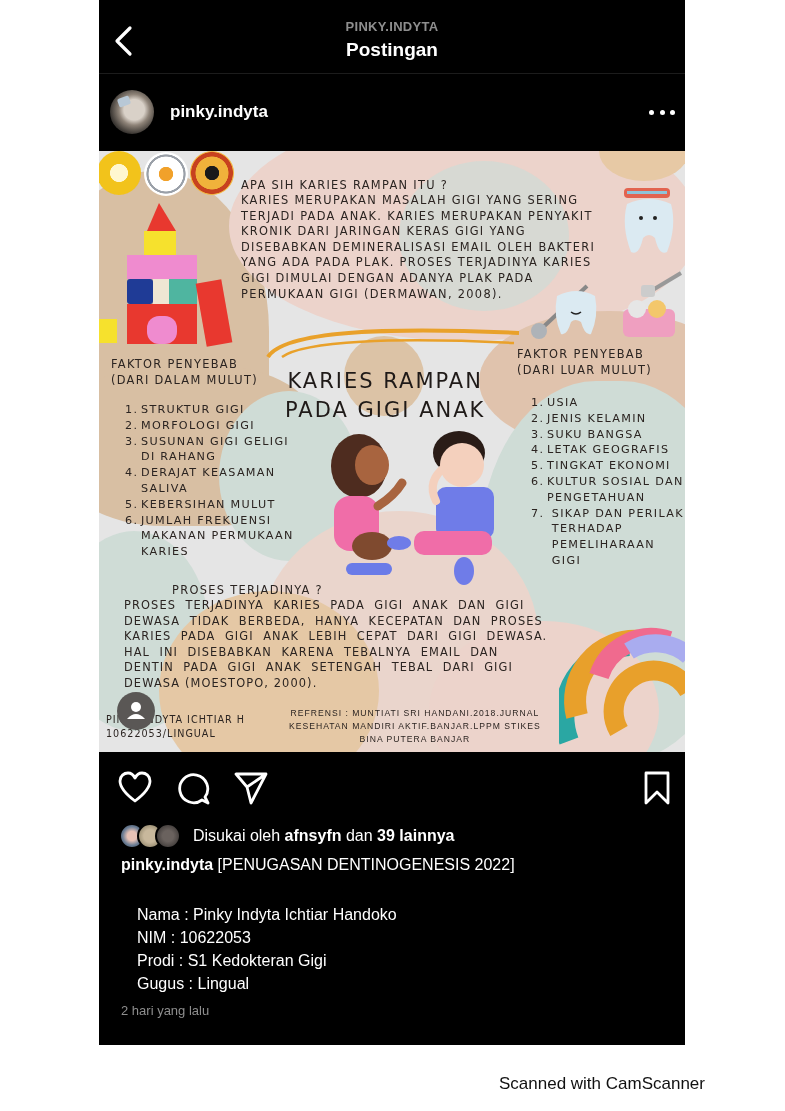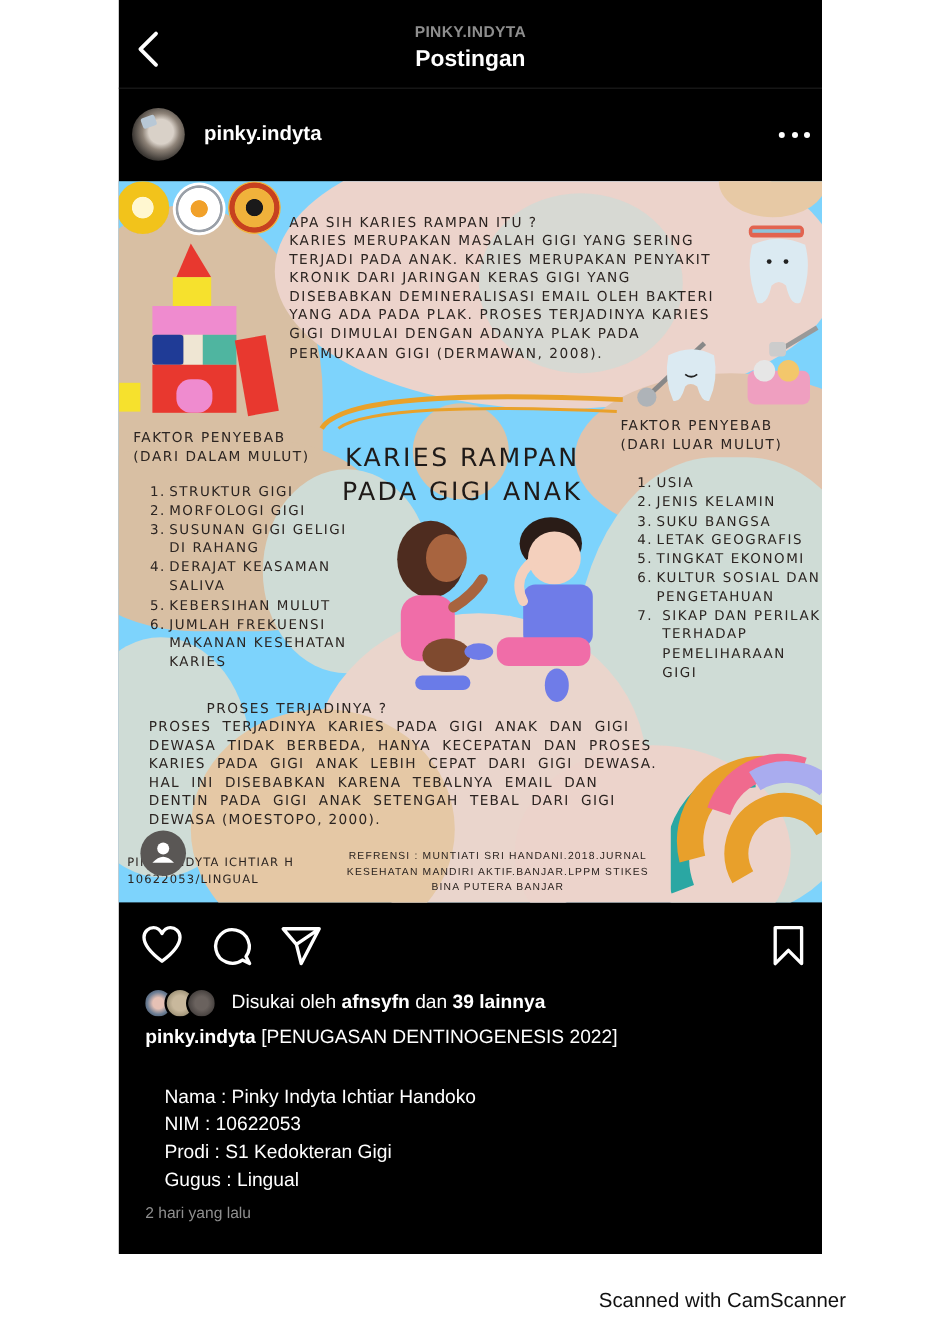--- a/index.html
+++ b/index.html
@@ -17,21 +17,21 @@
   
   .post-header { position: absolute; left: 0; top: 75px; width: 586px; height: 76px; }
   .avatar { position: absolute; left: 11px; top: 15px; width: 44px; height: 44px; border-radius: 50%; overflow: hidden;
     background: radial-gradient(circle at 55% 45%, #d9d1c8 0 30%, #8e8378 45%, #3b3733 70%, #1d1b1a 100%); }
   .avatar .cap { position: absolute; left: 8px; top: 7px; width: 12px; height: 9px; background: #b8c8d6; border-radius: 2px; transform: rotate(-20deg); }
   .username { position: absolute; left: 71px; top: 27px; font-size: 17px; font-weight: bold; color: #fff; }
   .more-btn { position: absolute; right: 10px; top: 28px; width: 26px; height: 18px; display: flex; align-items: center; justify-content: space-between; cursor: pointer; }
   .more-btn span { width: 5px; height: 5px; border-radius: 50%; background: #fff; display: block; }
 
   
-  .poster { position: absolute; left: 0; top: 151px; width: 586px; height: 601px; overflow: hidden; background: #7dd3fc; color: #2c2623; }
+  .poster { position: absolute; left: 0; top: 151px; width: 586px; height: 601px; overflow: hidden; background: #e5e5e5; color: #2c2623; }
   .blob { position: absolute; border-radius: 50%; }
   .ptext { position: absolute; font-family: "DejaVu Sans", sans-serif; font-size: 11.4px; letter-spacing: 1.3px; line-height: 15.6px; color: #2b2421; text-transform: uppercase; white-space: pre; }
   .ptitle { position: absolute; left: 186px; top: 216px; font-family: "DejaVu Sans", sans-serif; font-size: 21px; letter-spacing: 2px; line-height: 29px; color: #1f1a18; text-align: center; white-space: pre; }
   .list { position: absolute; font-family: "DejaVu Sans", sans-serif; font-size: 11.2px; letter-spacing: 1.3px; line-height: 15.8px; color: #2b2421; }
   .list .li { display: flex; }
   .list .num { width: 16px; flex: none; }
   .list .txt { white-space: pre; }
 
   .logo { position: absolute; top: 0; width: 44px; height: 44px; border-radius: 50%; }
   .ref { position: absolute; font-family: Liberation Sans, sans-serif; font-size: 8.6px; letter-spacing: 1px; line-height: 13px; color: #2b2421; text-align: center; white-space: pre; }
@@ -201,21 +201,21 @@
           <span class="txt">DERAJAT KEASAMAN
 SALIVA</span>
         </div>
       <div class="li">
           <span class="num">5.</span>
           <span class="txt">KEBERSIHAN MULUT</span>
         </div>
       <div class="li">
           <span class="num">6.</span>
           <span class="txt">JUMLAH FREKUENSI
-MAKANAN KESEHATAN
+MAKANAN PERMUKAAN
 KARIES</span>
         </div>
     </div>
 
     <div class="ptext" style="left:418px; top:196px;">FAKTOR PENYEBAB
 (DARI LUAR MULUT)</div>
     <div class="list" style="left:432px; top:244px;">
       <div class="li">
           <span class="num">1.</span>
           <span class="txt">USIA</span>

